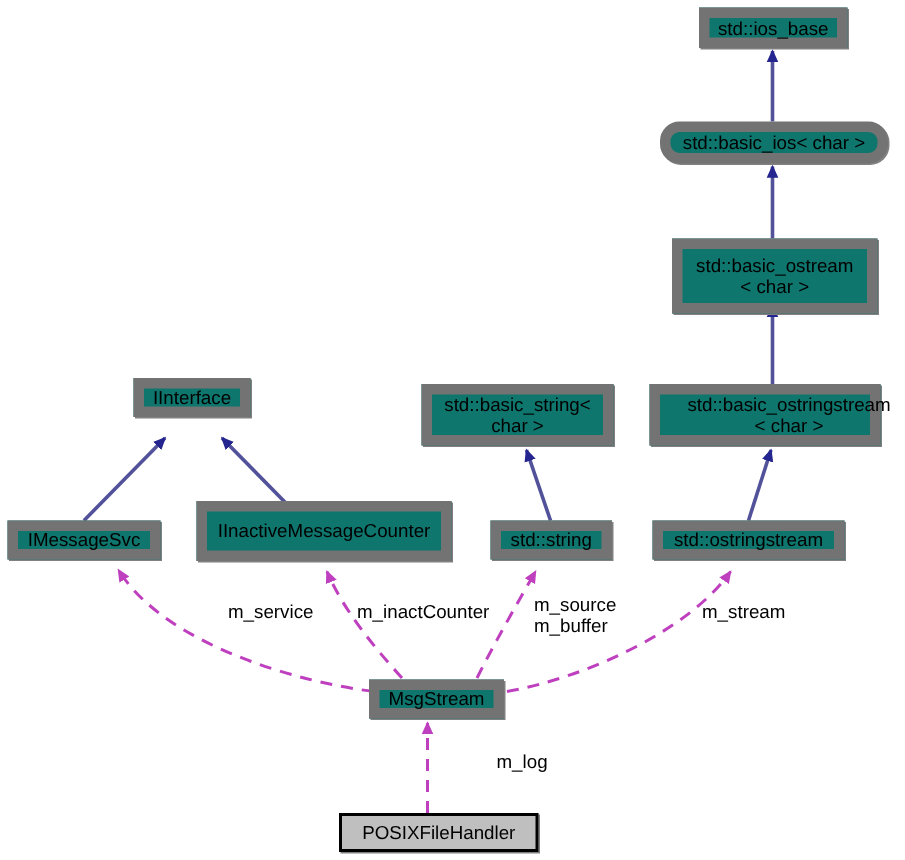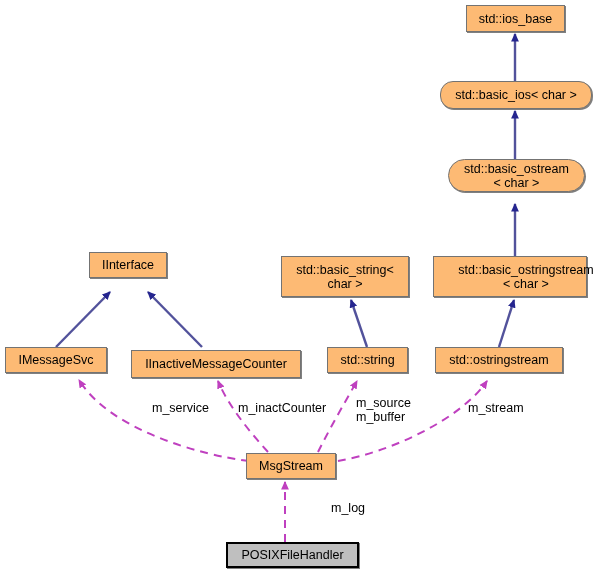--- a/index.html
+++ b/index.html
@@ -2,22 +2,22 @@
 <html><head>
 <meta charset="utf-8">
 <style>
   html,body{margin:0;padding:0;background:#ffffff;}
   body{font-family:"Liberation Sans", sans-serif;}
   #canvas{position:relative;width:603px;height:573px;background:#ffffff;overflow:hidden;}
   svg.edges{position:absolute;left:0;top:0;width:603px;height:573px;pointer-events:none;}
   .node{
     position:absolute;
     box-sizing:border-box;
-    border:1px solid #737373;
-    background:#fdba74;
+    border:7px solid #737373;
+    background:#0f766e;
     color:#000000;
     font-size:12.5px;
     line-height:14px;
     text-align:center;
     display:flex;
     align-items:center;
     justify-content:center;
     white-space:pre;
     z-index:5;
     box-shadow:1px 1px 0 0 #808080;
@@ -88,38 +88,38 @@
     </g>
     <g>
       <line x1="285" y1="542" x2="285" y2="482" stroke="#bf40bf" stroke-width="2" stroke-dasharray="8,6" marker-end="url(#use-arrow)"></line>
     </g>
   </svg>
 
   <div class="node" style="left:466px;top:5px;width:99px;height:27px;">std::ios_base</div>
 
   <div class="node" style="left:440px;top:81px;width:152px;height:28px;border-radius:13px;">std::basic_ios&lt; char &gt;</div>
 
-  <div class="node" style="left:448px;top:159px;width:137px;height:33px;border-radius:18px;">std::basic_ostream
+  <div class="node" style="left:448px;top:159px;width:137px;height:50px;">std::basic_ostream
 &lt; char &gt;</div>
 
   <div class="node" style="left:433px;top:256px;width:154px;height:41px;padding-left:32px;">std::basic_ostringstream
 &lt; char &gt;</div>
 
   <div class="node" style="left:435px;top:347px;width:128px;height:26px;">std::ostringstream</div>
 
   <div class="node" style="left:281px;top:256px;width:128px;height:41px;">std::basic_string&lt;
 char &gt;</div>
 
   <div class="node" style="left:327px;top:347px;width:81px;height:26px;">std::string</div>
 
   <div class="node" style="left:89px;top:252px;width:78px;height:26px;">IInterface</div>
 
   <div class="node" style="left:5px;top:347px;width:102px;height:26px;">IMessageSvc</div>
 
-  <div class="node" style="left:131px;top:350px;width:170px;height:28px;">IInactiveMessageCounter</div>
+  <div class="node" style="left:131px;top:334px;width:170px;height:40px;">IInactiveMessageCounter</div>
 
   <div class="node" style="left:246px;top:453px;width:90px;height:26px;">MsgStream</div>
 
   <div class="node highlight" style="left:226px;top:542px;width:133px;height:26px;">POSIXFileHandler</div>
 
   <div class="edge-label" style="left:152px;top:401px;">m_service</div>
 
   <div class="edge-label" style="left:238px;top:401px;">m_inactCounter</div>
 
   <div class="edge-label" style="left:356px;top:396px;">m_source

